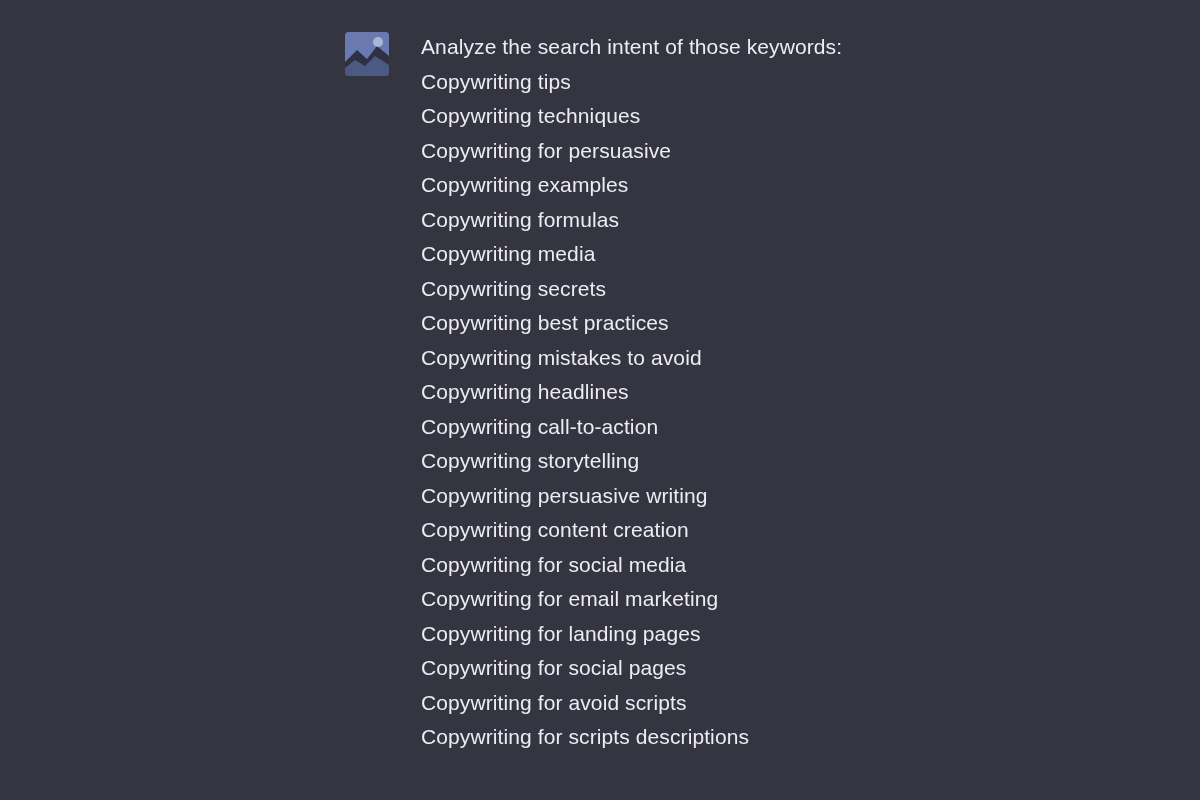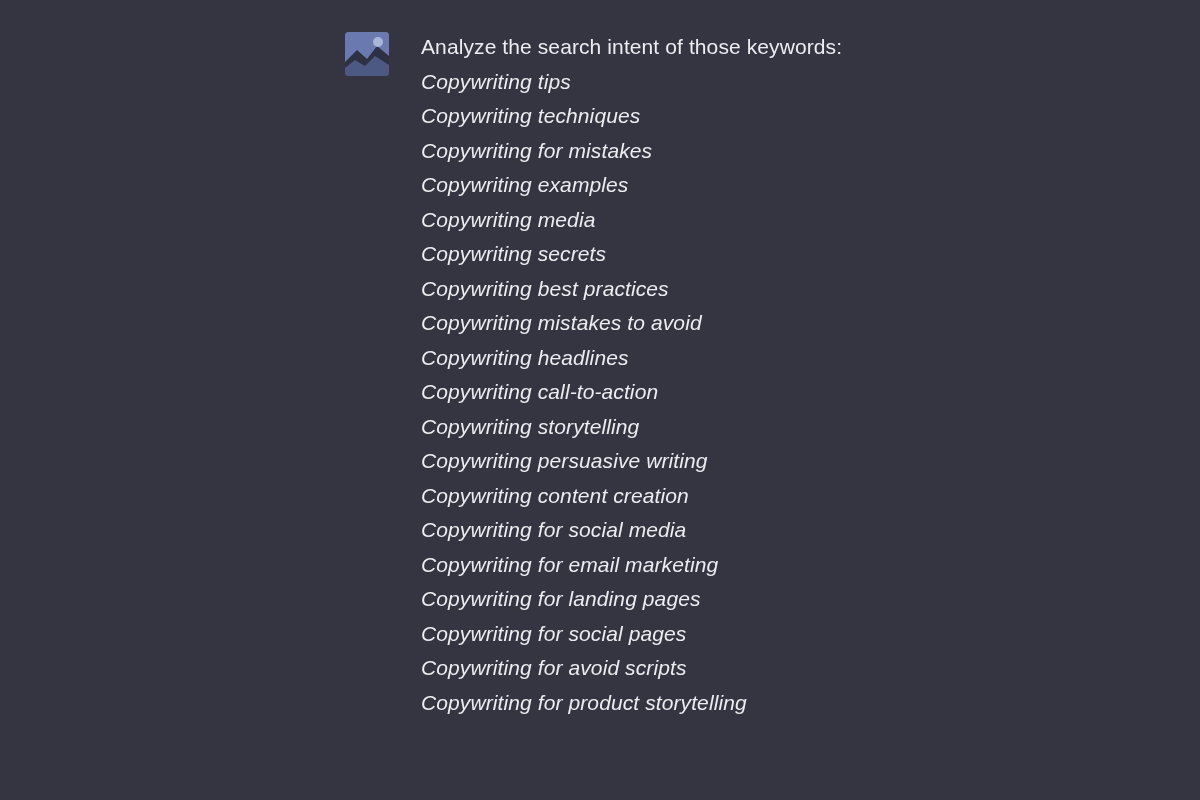--- a/index.html
+++ b/index.html
@@ -49,21 +49,20 @@
     font-size: 21px;
     line-height: 34.5px;
     color: #ececf1;
     white-space: pre-wrap;
     letter-spacing: 0.1px;
   }
   .keyword-list {
     list-style: none;
     margin: 0;
     padding: 0;
-    font-style: italic;
   }
   .keyword-list li {
     font-size: 21px;
     line-height: 34.5px;
     color: #ececf1;
     letter-spacing: 0.1px;
     white-space: pre;
   }
 </style>
 </head>
@@ -77,33 +76,34 @@
         <path d="M0 30 L12 18 L22 27 L32 14 L44 24 L44 44 L0 44 Z" fill="#2d3142"></path>
         <path d="M0 36 L10 28 L20 34 L30 24 L44 33 L44 44 L0 44 Z" fill="#4c5a83"></path>
         <circle cx="33" cy="10" r="5" fill="#aab6d8"></circle>
       </svg>
     </div>
     <div class="message-body">
       <div class="prompt-line">Analyze the search intent of those keywords:</div>
       <ul class="keyword-list">
         <li>Copywriting tips</li>
         <li>Copywriting techniques</li>
-        <li>Copywriting for mistakes</li>
+        <li>Copywriting for persuasive</li>
         <li>Copywriting examples</li>
+        <li>Copywriting formulas</li>
         <li>Copywriting media</li>
         <li>Copywriting secrets</li>
         <li>Copywriting best practices</li>
         <li>Copywriting mistakes to avoid</li>
         <li>Copywriting headlines</li>
         <li>Copywriting call-to-action</li>
         <li>Copywriting storytelling</li>
         <li>Copywriting persuasive writing</li>
         <li>Copywriting content creation</li>
         <li>Copywriting for social media</li>
         <li>Copywriting for email marketing</li>
         <li>Copywriting for landing pages</li>
         <li>Copywriting for social pages</li>
         <li>Copywriting for avoid scripts</li>
-        <li>Copywriting for product storytelling</li>
+        <li>Copywriting for scripts descriptions</li>
       </ul>
     </div>
   </div>
 </div>
 
 </body></html>

